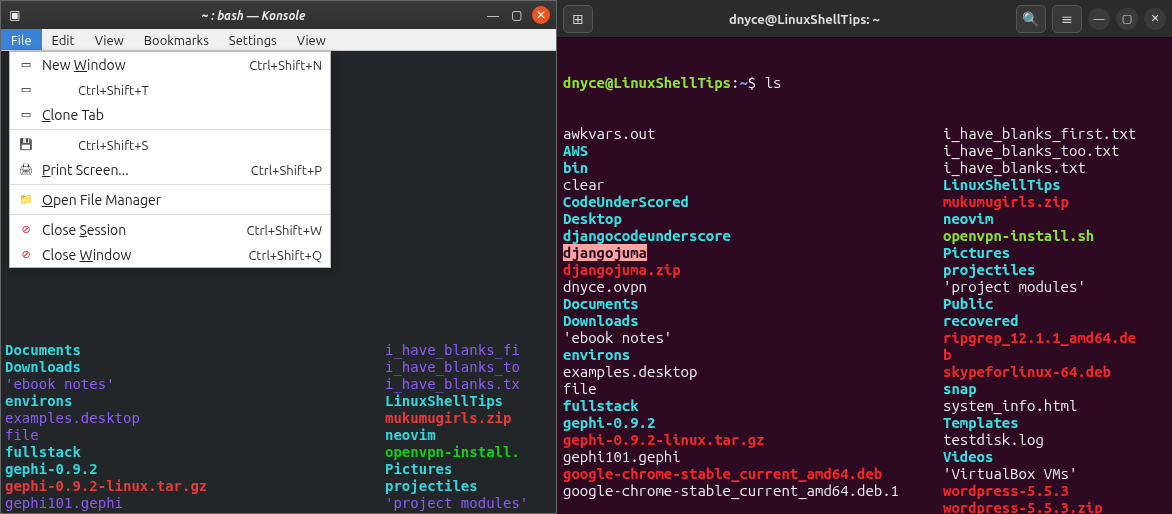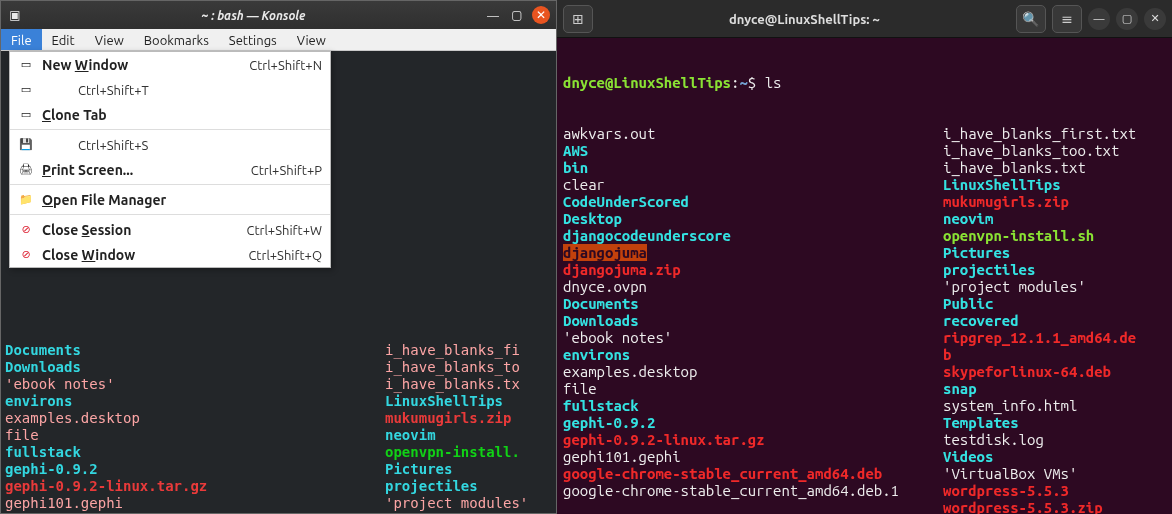--- a/index.html
+++ b/index.html
@@ -72,21 +72,21 @@
   z-index: 10;
   font-size: 14px;
 }
 .dd-row {
   display: flex;
   align-items: center;
   height: 25px;
   padding: 0 8px;
   gap: 8px;
 }
-.dd-row .label { flex: 1; font-weight: bold; }
+.dd-row .label { flex: 1; }
 .dd-row .shortcut { color: #333; font-size: 13px; margin-left: 36px; }
 .dd-row .mi-icon {
   width: 16px; height: 16px;
   display: inline-flex; align-items: center; justify-content: center;
   font-size: 11px;
 }
 .dd-sep { height: 1px; background: #ddd; margin: 2px 0; }
 .underline { text-decoration: underline; }
 .icon-red { color: #d23; }
 
@@ -102,21 +102,21 @@
   position: relative;
   white-space: pre;
   overflow: hidden;
 }
 .term-left .cols { display: flex; }
 .term-left .col1 { width: 380px; }
 .term-left .col2 { flex: 1; }
 .c-cyan { color: #33d7e0; font-weight: bold; }
 .c-green { color: #11d116; font-weight: bold; }
 .c-red { color: #e93a3a; font-weight: bold; }
-.c-white { color: #fca5a5; }
+.c-white { color: #8b5cf6; }
 
 
 .titlebar-gnome {
   height: 38px;
   background: #2b2b2b;
   color: #ddd;
   display: flex;
   align-items: center;
   padding: 0 6px;
   gap: 6px;
@@ -153,21 +153,21 @@
   white-space: pre;
   overflow: hidden;
 }
 .term-right .cols { display: flex; }
 .term-right .col1 { width: 380px; }
 .term-right .col2 { flex: 1; }
 .r-green { color: #8ae234; font-weight: bold; }
 .r-cyan  { color: #34e2e2; font-weight: bold; }
 .r-red   { color: #ef2929; font-weight: bold; }
 .r-white { color: #eee; }
-.hl-sel  { background: #c2410c; color: #2d0922; font-weight: bold; }
+.hl-sel  { background: #fca5a5; color: #2d0922; font-weight: bold; }
 .r-prompt-user { color: #8ae234; font-weight: bold; }
 .r-prompt-path { color: #729fcf; font-weight: bold; }
 </style>
 </head>
 <body>
 
 <div class="window left-window" style="position:relative;">
   <div class="titlebar-konsole">
     <span class="tb-icon">▣</span>
     <span class="spacer">~ : bash — Konsole</span>

